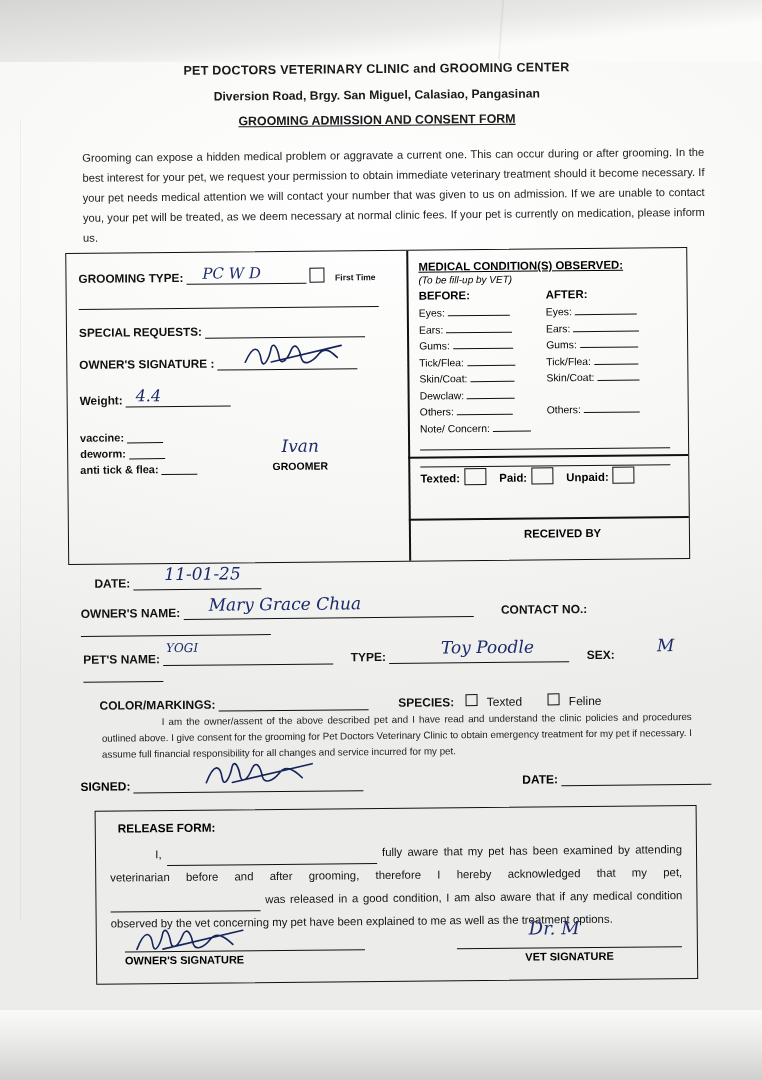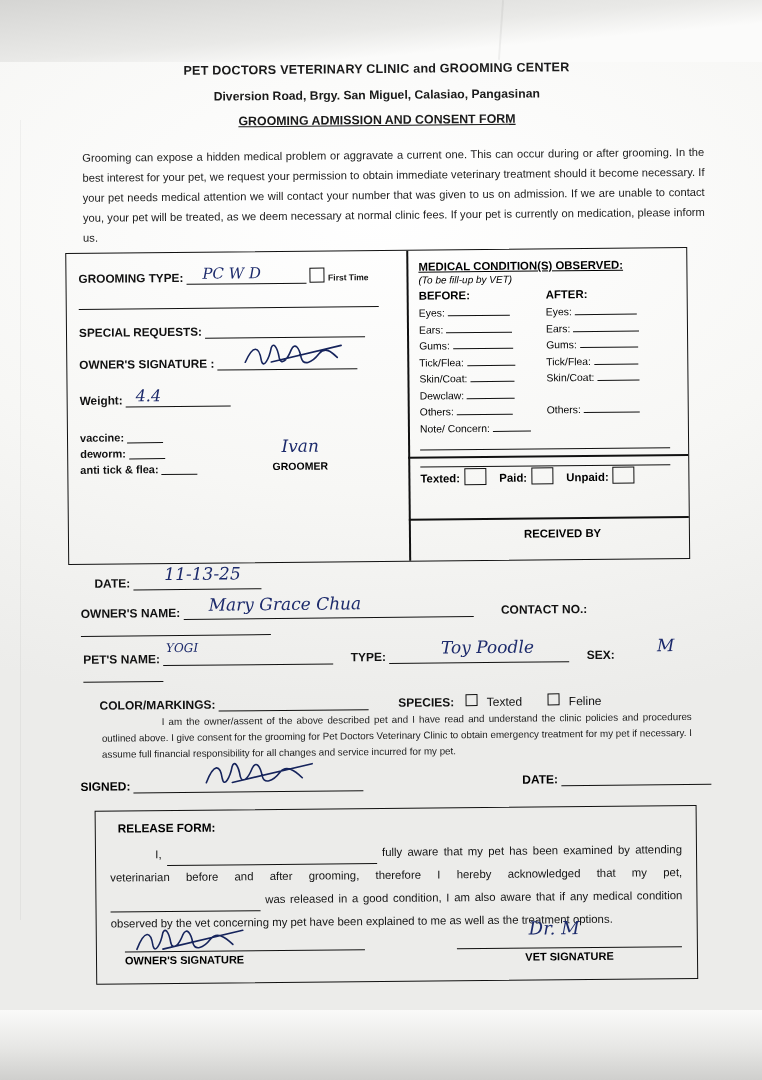--- a/index.html
+++ b/index.html
@@ -148,21 +148,21 @@
 
   <div id="box-top">
     <div id="box-div"></div>
 
     <div class="left-col">
 
       <div class="row" style="margin-bottom:10px;">
         <span class="lbl">GROOMING TYPE:</span>
         <span class="line" style="width:120px;"></span>
         <span class="cb"></span>
-        <span style="font-size:8.5px;font-weight:bold;">First Time</span>
+        <span style="font-size:8.5px;font-weight:bold;margin-left:7px;">First Time</span>
         <span class="hw" style="left:124px;top:-4px;font-size:15px;">PC W D</span>
       </div>
 
       <div class="row" style="margin-bottom:16px;">
         <span class="line" style="width:300px;"></span>
       </div>
 
       <div class="row" style="margin-bottom:18px;">
         <span class="lbl">SPECIAL REQUESTS:</span>
         <span class="line" style="width:160px;"></span>
@@ -244,21 +244,21 @@
 
     <div id="recv-sep"></div>
     <div id="recv">RECEIVED BY</div>
   </div>
 
   <div id="mid">
 
     <div class="mline" style="padding-left:26px;">
       <span class="lab">DATE:</span>
       <span class="ul" style="width:128px;"></span>
-      <span class="hw" style="left:96px;top:-10px;font-size:17px;">11-13-25</span>
+      <span class="hw" style="left:96px;top:-10px;font-size:17px;">11-01-25</span>
     </div>
 
     <div class="mline" style="padding-left:12px;">
       <span class="lab">OWNER'S NAME:</span>
       <span class="ul" style="width:290px;"></span>
       <span class="lab" style="margin-left:24px;">CONTACT NO.:</span>
       <span class="ul" style="width:190px;"></span>
       <span class="hw" style="left:140px;top:-9px;font-size:17px;">Mary Grace Chua</span>
     </div>
 

